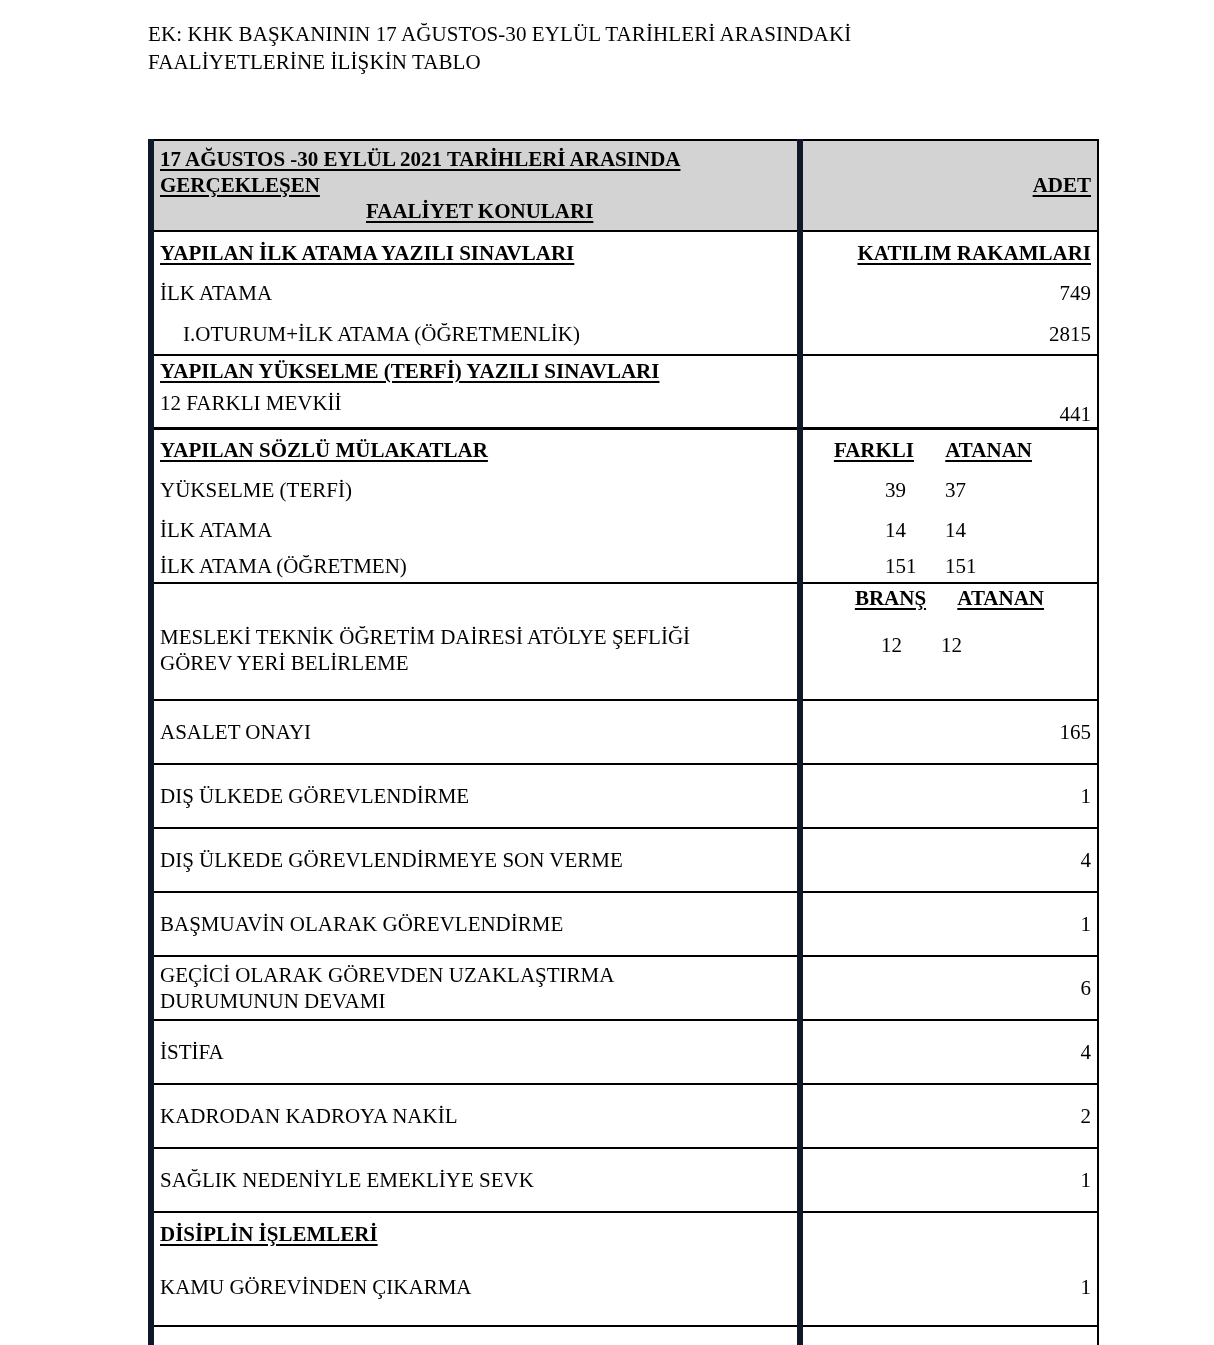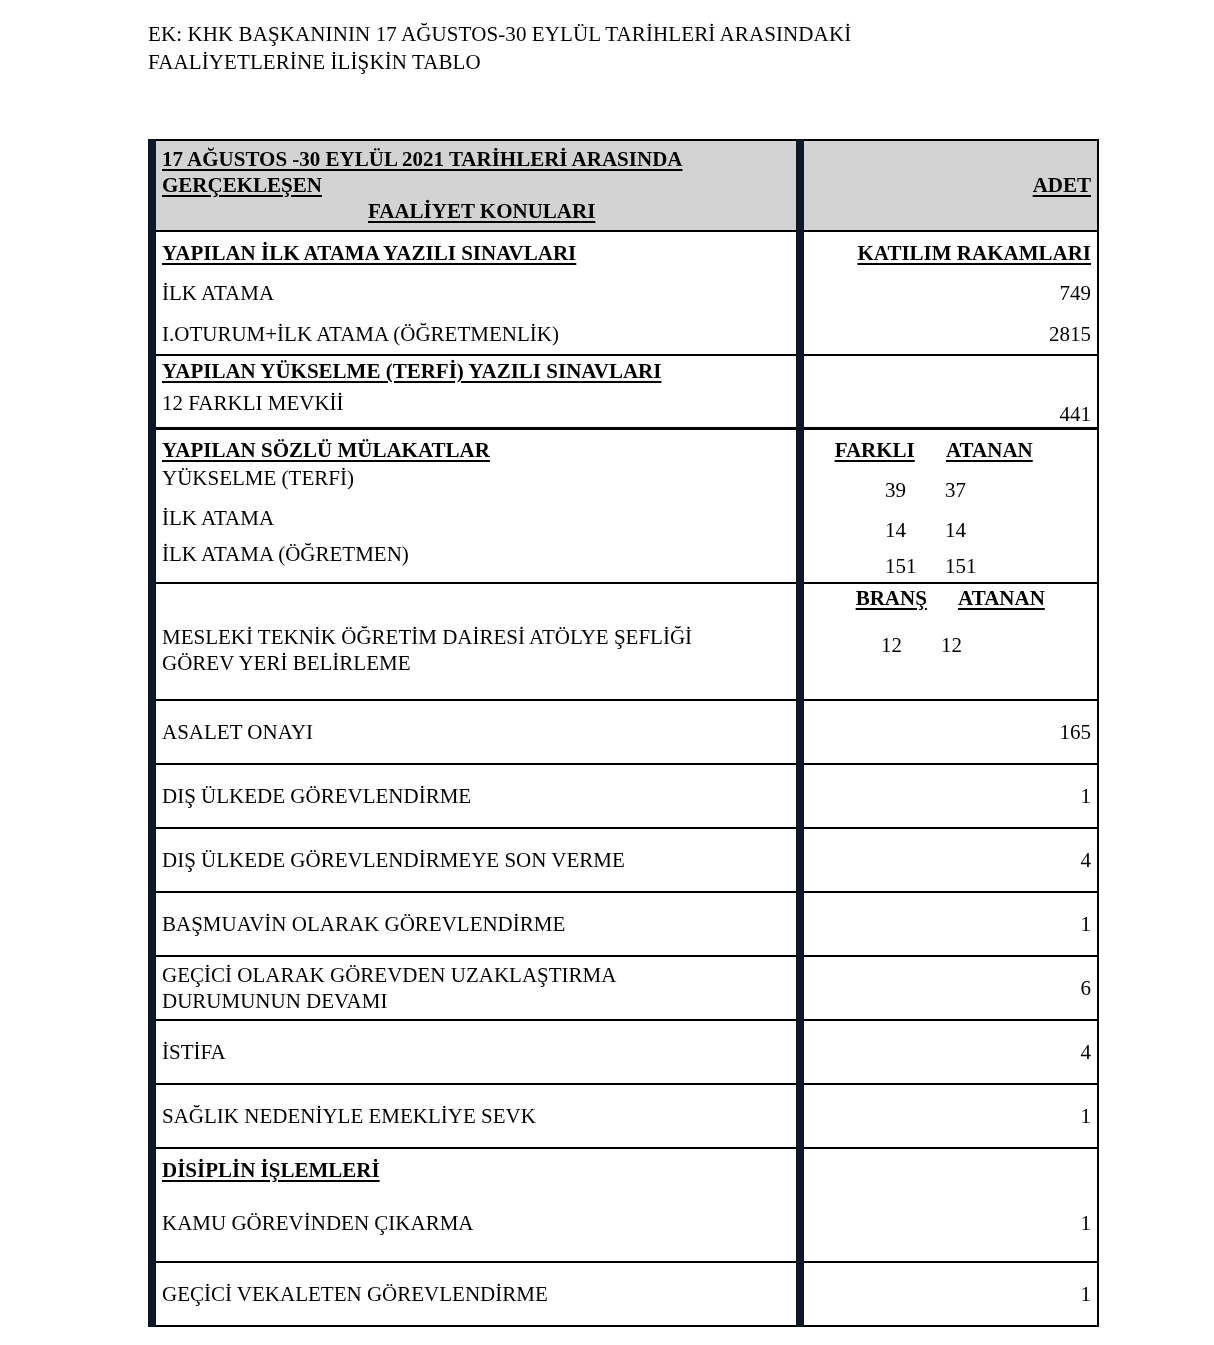--- a/index.html
+++ b/index.html
@@ -10,21 +10,21 @@
   .doc-title {
     position: absolute; left: 148px; top: 20px; width: 900px;
     font-size: 21px; line-height: 28px; letter-spacing: 0.1px;
   }
   table.main {
     position: absolute; left: 148px; top: 139px;
     width: 951px; border-collapse: collapse;
     font-size: 21px;
   }
   table.main td {
-    border-left: 8px solid #0f172a; border-right: 2px solid #000;
+    border-left: 6px solid #0f172a; border-right: 2px solid #000;
     padding: 0 6px; vertical-align: top;
   }
   td.c1 { width: 639px; }
   td.c2 { width: 284px; text-align: right; }
   tr.hdr td { background: #d3d3d3; border-top: 2px solid #000; border-bottom: 2px solid #000; font-weight: bold; height: 84px; }
   .u { text-decoration: underline; text-underline-offset: 3px; text-decoration-thickness: 2px; }
   .b { font-weight: bold; }
   .sep td { border-top: 2px solid #000; }
   .thick td { border-top: 3px solid #000; }
   .line { line-height: 26px; }
@@ -51,21 +51,21 @@
     </td>
     <td class="c2" style="vertical-align:middle;">
       <span class="u">ADET</span>
     </td>
   </tr>
 
   <tr>
     <td class="c1" style="padding-top:6px;height:116px;">
       <div class="b u" style="line-height:30px;">YAPILAN İLK ATAMA YAZILI SINAVLARI</div>
       <div style="line-height:30px;margin-top:10px;">İLK ATAMA</div>
-      <div style="line-height:30px;margin-top:11px;">I.OTURUM+İLK ATAMA (ÖĞRETMENLİK)</div>
+      <div style="line-height:30px;margin-top:11px;margin-left:23px;">I.OTURUM+İLK ATAMA (ÖĞRETMENLİK)</div>
     </td>
     <td class="c2" style="padding-top:6px;">
       <div class="b u" style="line-height:30px;">KATILIM RAKAMLARI</div>
       <div style="line-height:30px;margin-top:10px;">749</div>
       <div style="line-height:30px;margin-top:11px;">2815</div>
     </td>
   </tr>
 
   <tr class="sep">
     <td class="c1" style="padding-top:2px;height:60px;">
@@ -74,21 +74,21 @@
     </td>
     <td class="c2" style="padding-top:2px;">
       <div class="line">&nbsp;</div>
       <div class="line" style="margin-top:17px;">441</div>
     </td>
   </tr>
 
   <tr class="thick">
     <td class="c1" style="padding-top:6px;height:146px;">
       <div class="b u" style="line-height:28px;">YAPILAN SÖZLÜ MÜLAKATLAR</div>
-      <div style="line-height:28px;margin-top:0;">YÜKSELME (TERFİ)</div>
+      <div style="line-height:28px;margin-top:12px;">YÜKSELME (TERFİ)</div>
       <div style="line-height:28px;margin-top:12px;">İLK ATAMA</div>
       <div style="line-height:28px;margin-top:8px;">İLK ATAMA (ÖĞRETMEN)</div>
     </td>
     <td class="c2" style="padding-top:6px;text-align:left;">
       <div style="line-height:28px;padding-left:25px;">
         <span class="b u">FARKLI</span>
         <span class="b u" style="margin-left:26px;">ATANAN</span>
       </div>
       <div class="pair" style="line-height:28px;margin-top:12px;padding-right:26px;">
         <span style="width:60px;">39</span>
@@ -143,20 +143,24 @@
       <div class="line">GEÇİCİ OLARAK GÖREVDEN UZAKLAŞTIRMA</div>
       <div class="line">DURUMUNUN DEVAMI</div>
     </td>
     <td class="c2" style="vertical-align:middle;">6</td>
   </tr>
   <tr class="sep">
     <td class="c1" style="height:62px;vertical-align:middle;">İSTİFA</td>
     <td class="c2" style="vertical-align:middle;">4</td>
   </tr>
   <tr class="sep">
+    <td class="c1" style="height:62px;vertical-align:middle;">KADRODAN KADROYA NAKİL</td>
+    <td class="c2" style="vertical-align:middle;">2</td>
+  </tr>
+  <tr class="sep">
     <td class="c1" style="height:62px;vertical-align:middle;border-radius:19px;">SAĞLIK NEDENİYLE EMEKLİYE SEVK</td>
     <td class="c2" style="vertical-align:middle;">1</td>
   </tr>
 
   <tr class="sep">
     <td class="c1" style="height:104px;padding-top:8px;">
       <div class="b u line">DİSİPLİN İŞLEMLERİ</div>
       <div class="line" style="margin-top:27px;">KAMU GÖREVİNDEN ÇIKARMA</div>
     </td>
     <td class="c2" style="padding-top:8px;">

